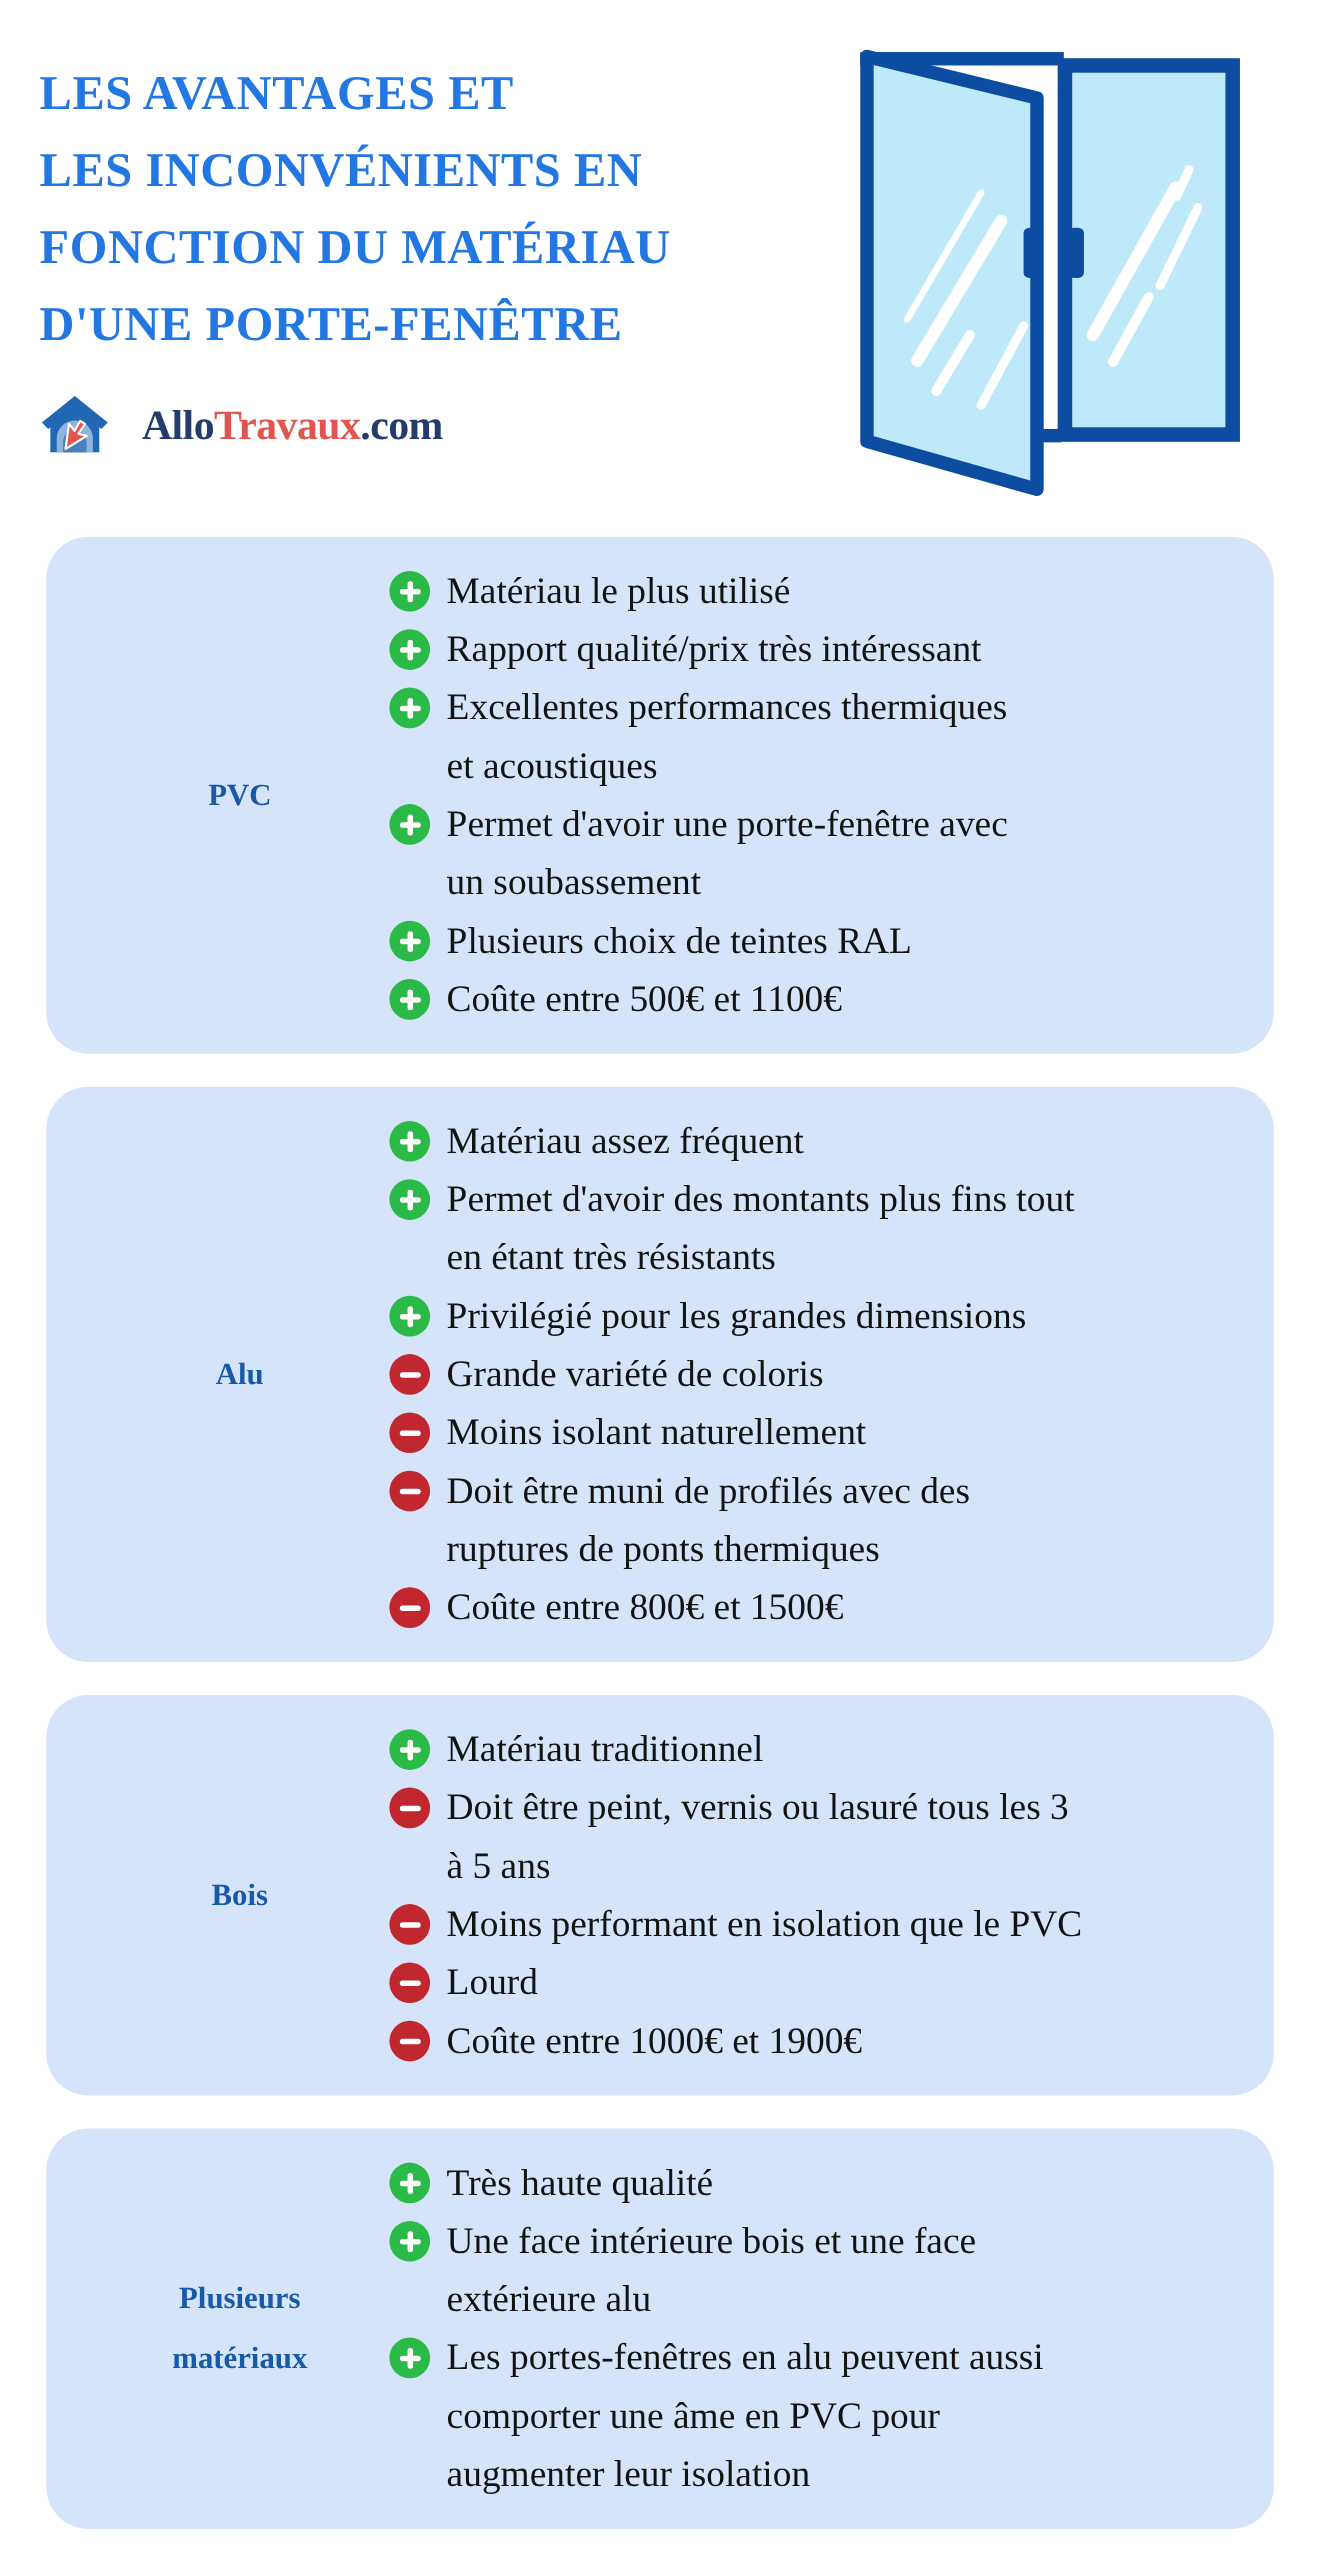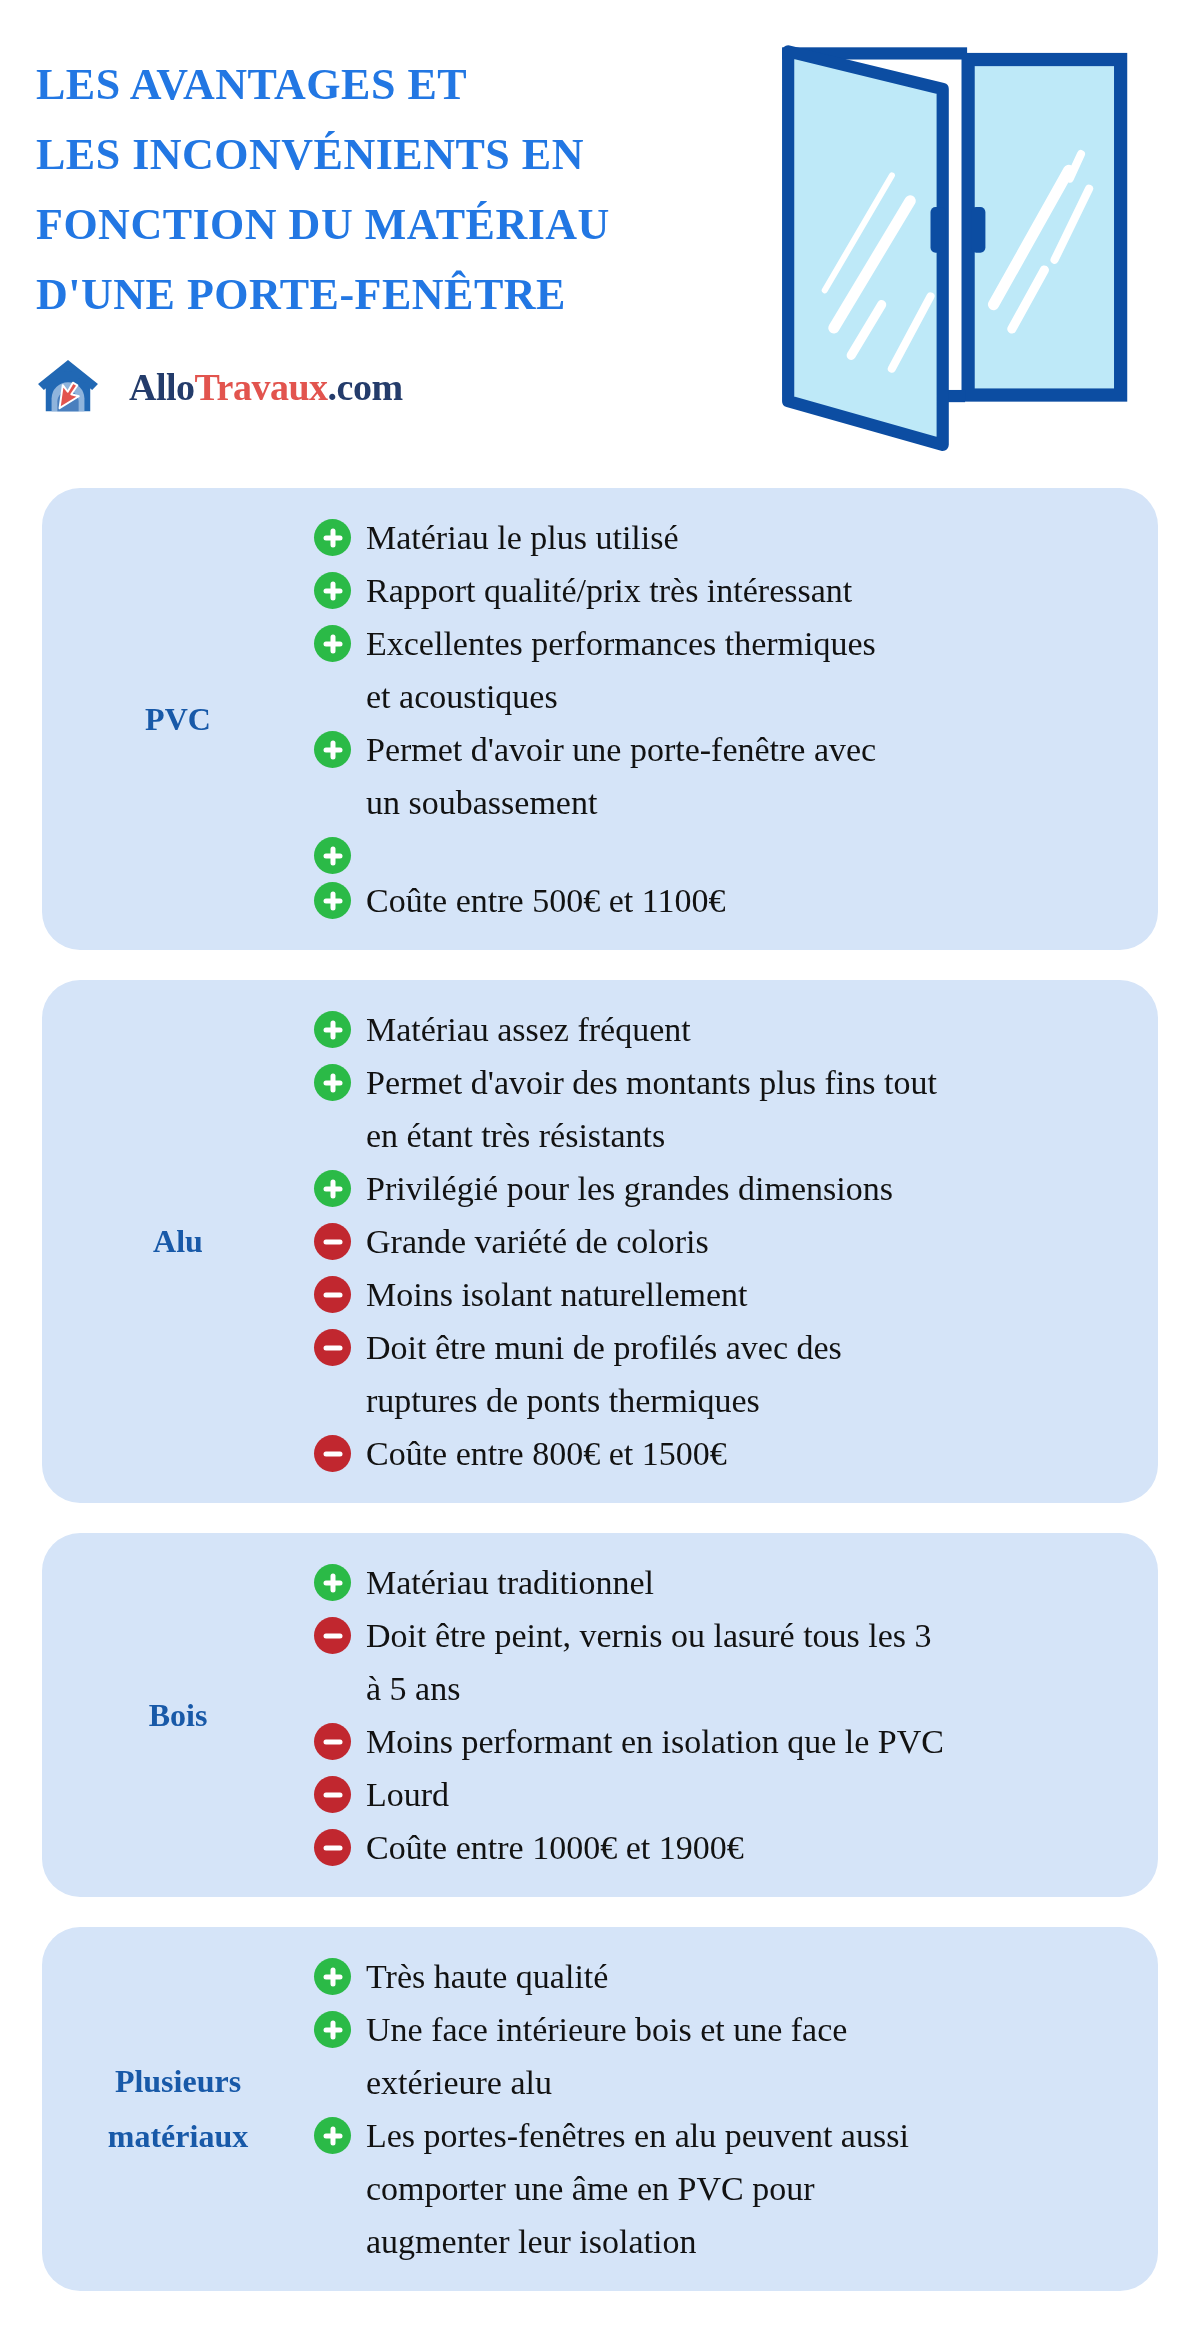--- a/index.html
+++ b/index.html
@@ -54,25 +54,26 @@
     padding:23px 40px 23px 0;
     margin-bottom:30px;
   }
   .card-label{
     flex:none;
     width:272px;
     display:flex;
     align-items:center;
     justify-content:center;
     text-align:center;
-    font-size:32px;
+    font-size:28px;
     font-weight:bold;
     color:var(--label-blue);
     line-height:55px;
     white-space:pre-line;
+    margin-left:40px;
   }
   .card-items{flex:1;min-width:0;padding-right:10px;}
   .item{display:flex;align-items:flex-start;}
   .sign{
     flex:none;
     width:37px;height:37px;
     border-radius:50%;
     position:relative;
     margin:8px 15px 0 0;
   }
@@ -169,20 +170,21 @@
   </div>
 
   <div class="item">
     <span class="sign plus"></span>
     <span class="item-text">Permet d'avoir une porte-fenêtre avec
 un soubassement</span>
   </div>
 
   <div class="item">
     <span class="sign plus"></span>
+    <span class="item-text">Plusieurs choix de teintes RAL</span>
   </div>
 
   <div class="item">
     <span class="sign plus"></span>
     <span class="item-text">Coûte entre 500€ et 1100€</span>
   </div>
 </div>
   </div>
 
   <div class="card">

